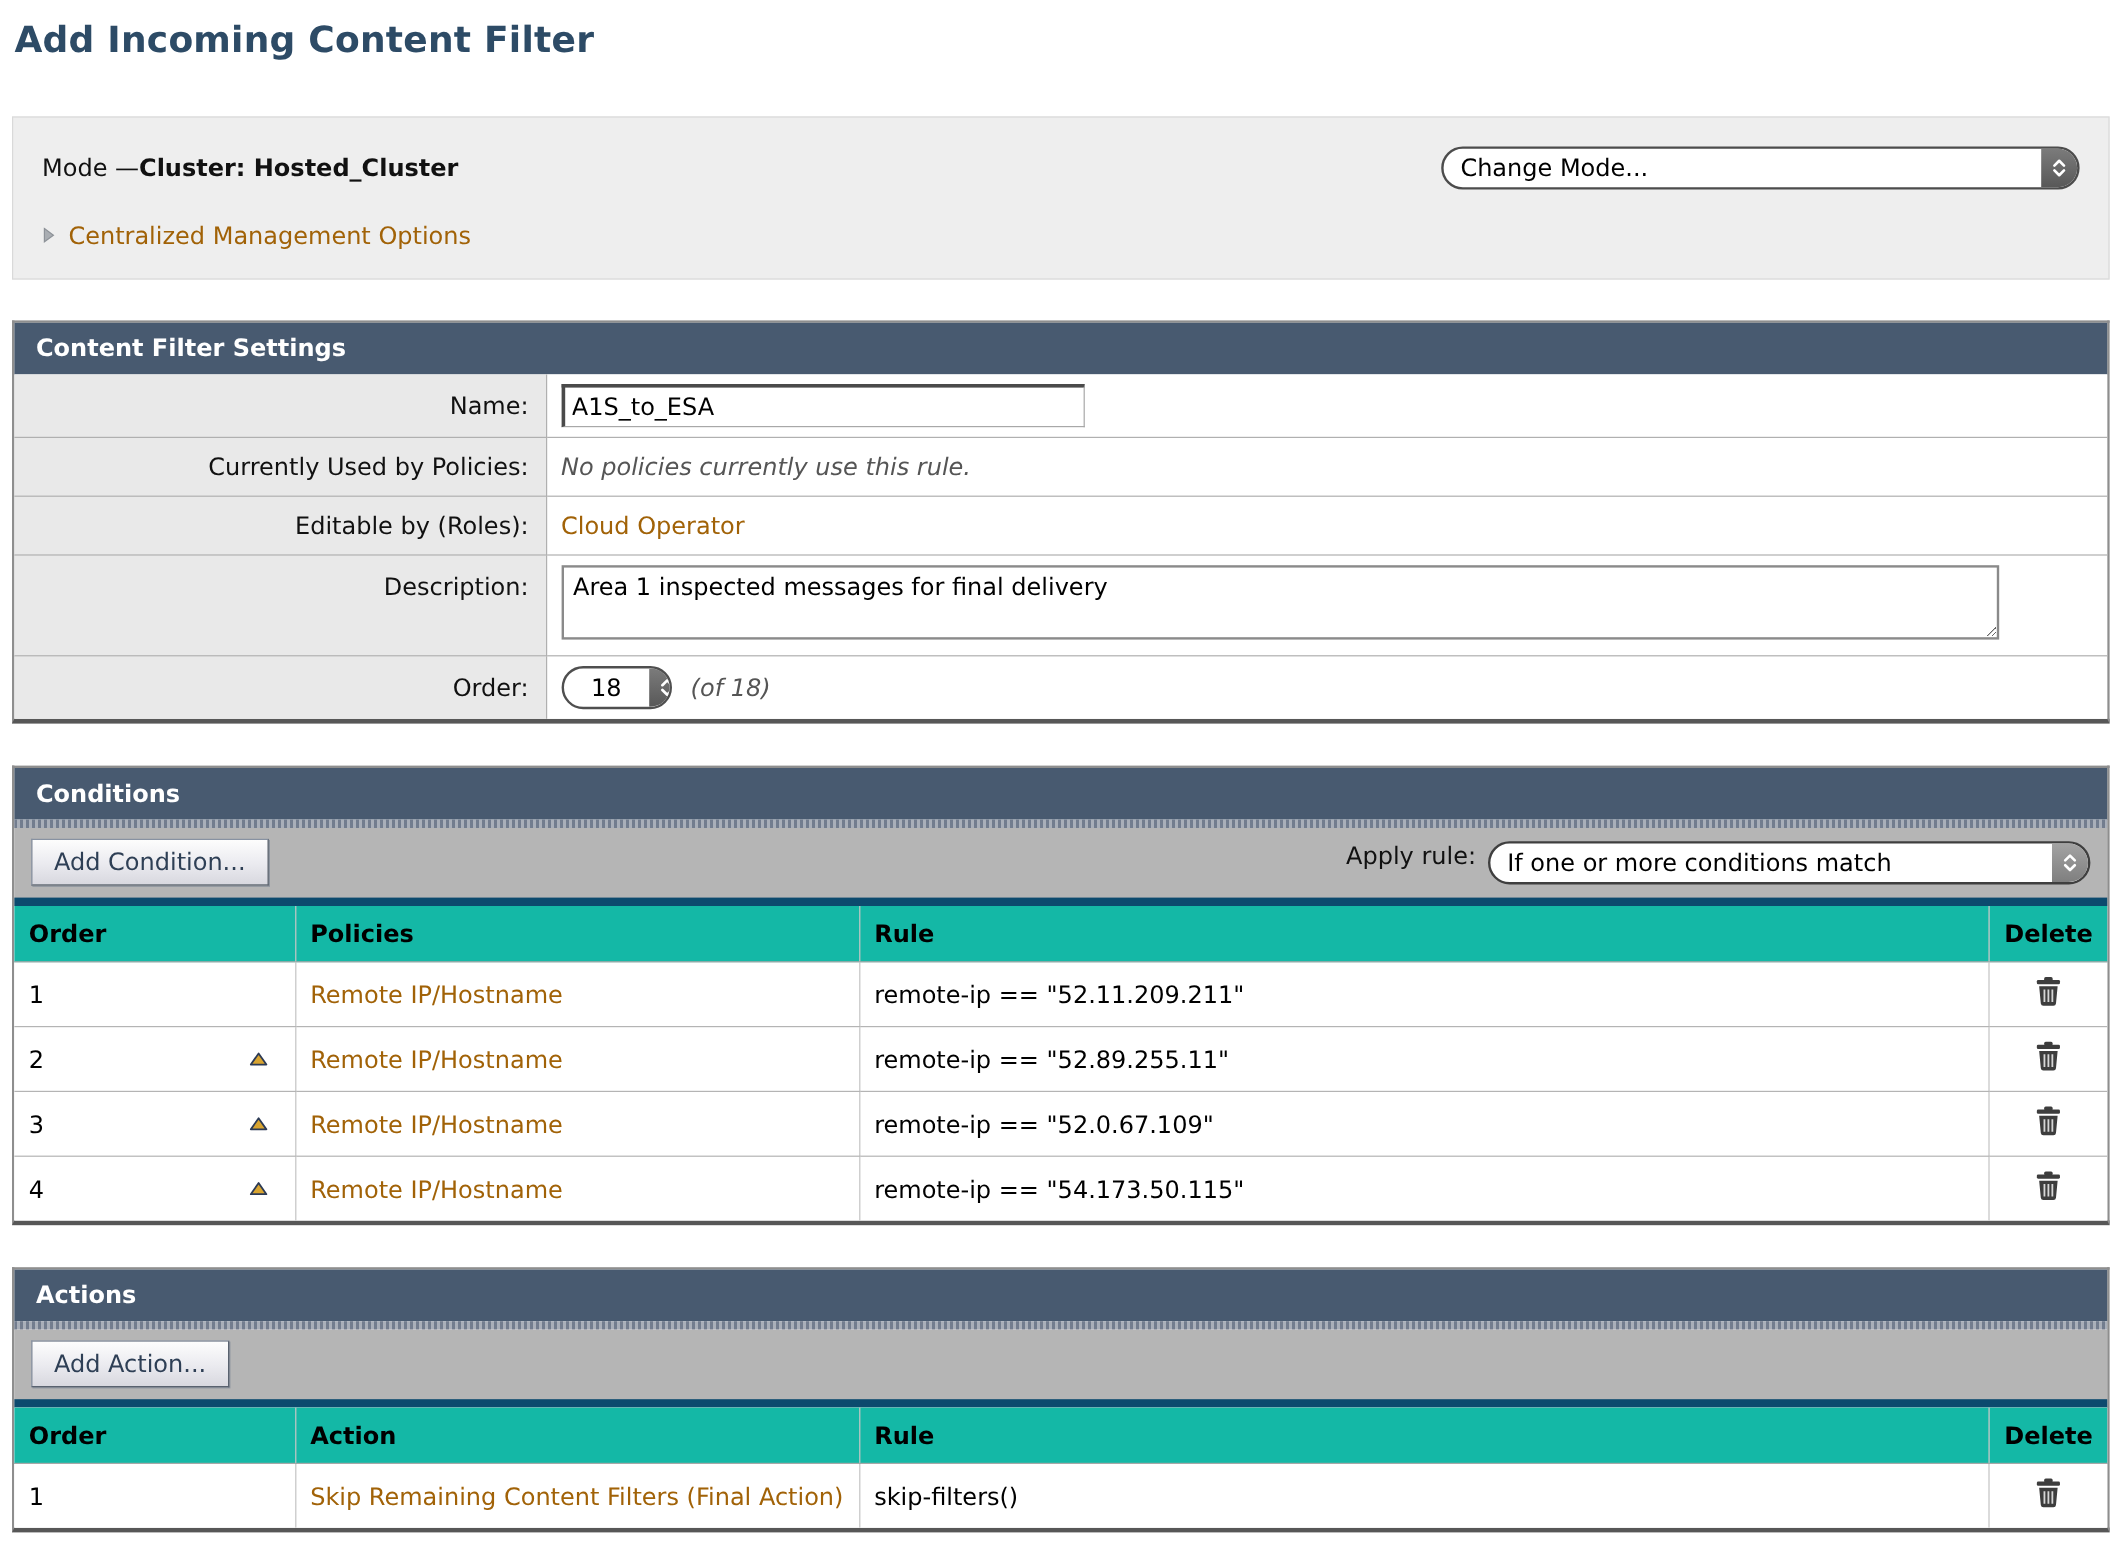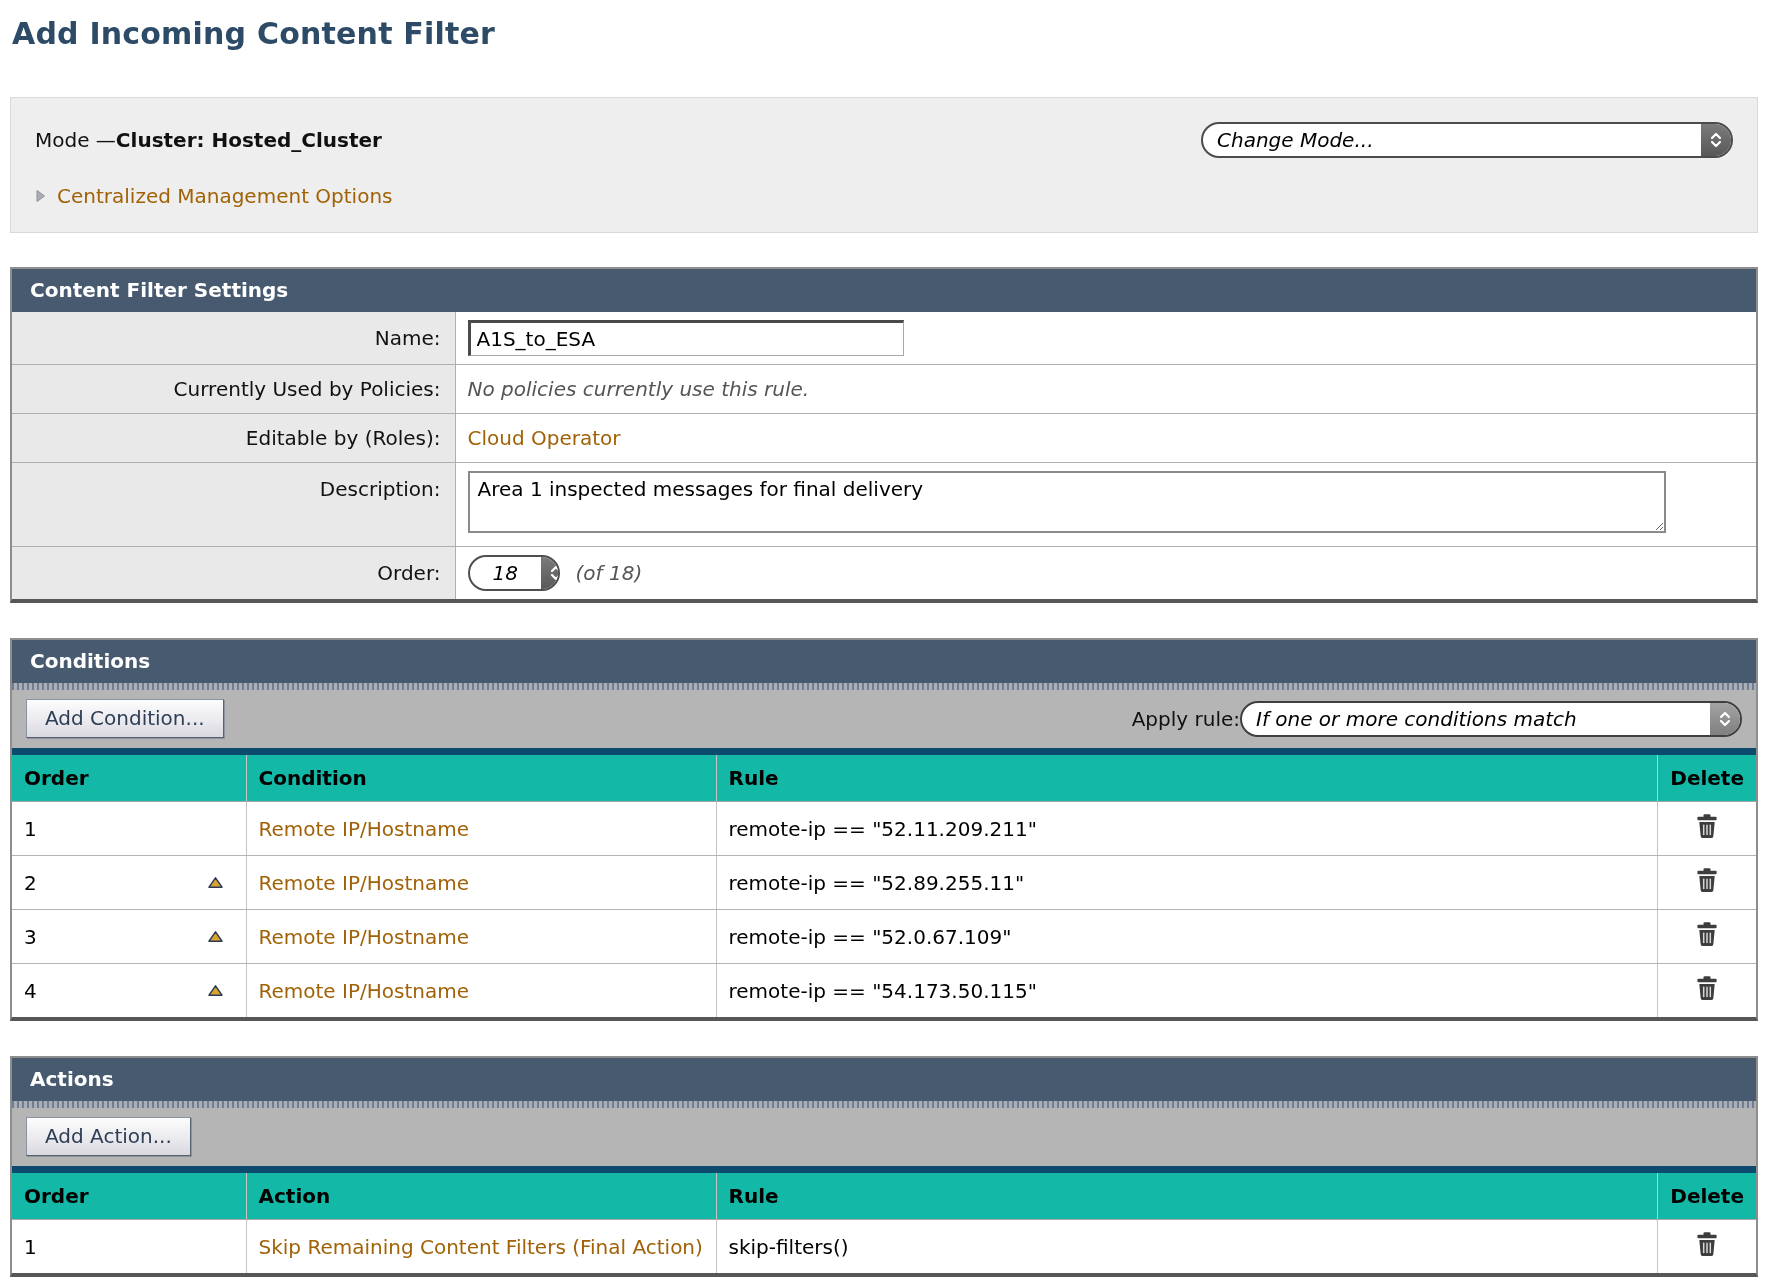--- a/index.html
+++ b/index.html
@@ -24,21 +24,21 @@
   }
   .mode-row { display: flex; justify-content: space-between; align-items: center; }
   .mode-text { font-size: 20px; color: #111; }
   .mode-text b { font-weight: bold; }
   .mgmt { margin-top: 26px; display: flex; align-items: center; gap: 11px; font-size: 20px; }
 
   
   .sel {
     display: inline-flex; align-items: stretch; background: #fff;
     border: 2px solid #4c4c4c; border-radius: 18px; overflow: hidden;
-    height: 36px; cursor: pointer; font-style: italic;
+    height: 36px; cursor: pointer;
   }
   .sel-text { display: flex; align-items: center; padding: 0 14px; font-size: 20px; white-space: nowrap; flex: 1; }
   .sel-stepper {
     width: 30px; flex: 0 0 30px; display: flex; align-items: center; justify-content: center;
     background: linear-gradient(#7b7b7b, #585858);
   }
   .sel-stepper.light { background: linear-gradient(#a3a3a3, #7f7f7f); }
   .sel-changemode { width: 532px; }
   .sel-applyrule { width: 502px; border-color: #3f3f3f; }
   .sel-order { width: 92px; border-color: #4f4f4f; }
@@ -90,21 +90,21 @@
     padding: 9px 14px 10px 14px;
     display: flex; align-items: center; justify-content: space-between;
   }
   .btn-flat {
     font-size: 20px; font-family: inherit; color: #2e3f55;
     background: linear-gradient(180deg, #fdfdfd, #eaeaef 55%, #d8d8df);
     border: 1px solid #8892a2; border-right-color: #59626f; border-bottom-color: #59626f;
     box-shadow: 1px 1px 0 #8d949e;
     padding: 6px 18px 7px; cursor: pointer;
   }
-  .applyrule-wrap { display: flex; align-items: center; }
+  .applyrule-wrap { display: flex; gap: 10px; }
   .applyrule-label { font-size: 20px; color: #111; }
 
   
   table.grid { width: 100%; border-collapse: collapse; font-size: 20px; background: #fff; }
   table.grid th {
     background: #14b8a6; font-weight: bold; text-align: left;
     padding: 11px 12px; border-bottom: 1px solid #a8a8a8; border-right: 1px solid #c4c4c4;
   }
   table.grid td {
     padding: 11px 12px; border-bottom: 1px solid #b4b4b4; border-right: 1px solid #c4c4c4;
@@ -217,21 +217,21 @@
     <table class="grid">
       <colgroup>
           <col class="c-order">
           <col class="c-cond">
           <col>
           <col class="c-del">
         </colgroup>
       <tbody>
           <tr>
         <th>Order</th>
-        <th>Condition</th>
+        <th>Policies</th>
         <th>Rule</th>
         <th class="del-th">Delete</th>
       </tr>
       <tr>
         <td>
               <div class="cell-order">
                 <span>1</span>
               </div>
             </td>
         <td><a class="tlink">Remote IP/Hostname</a></td>

